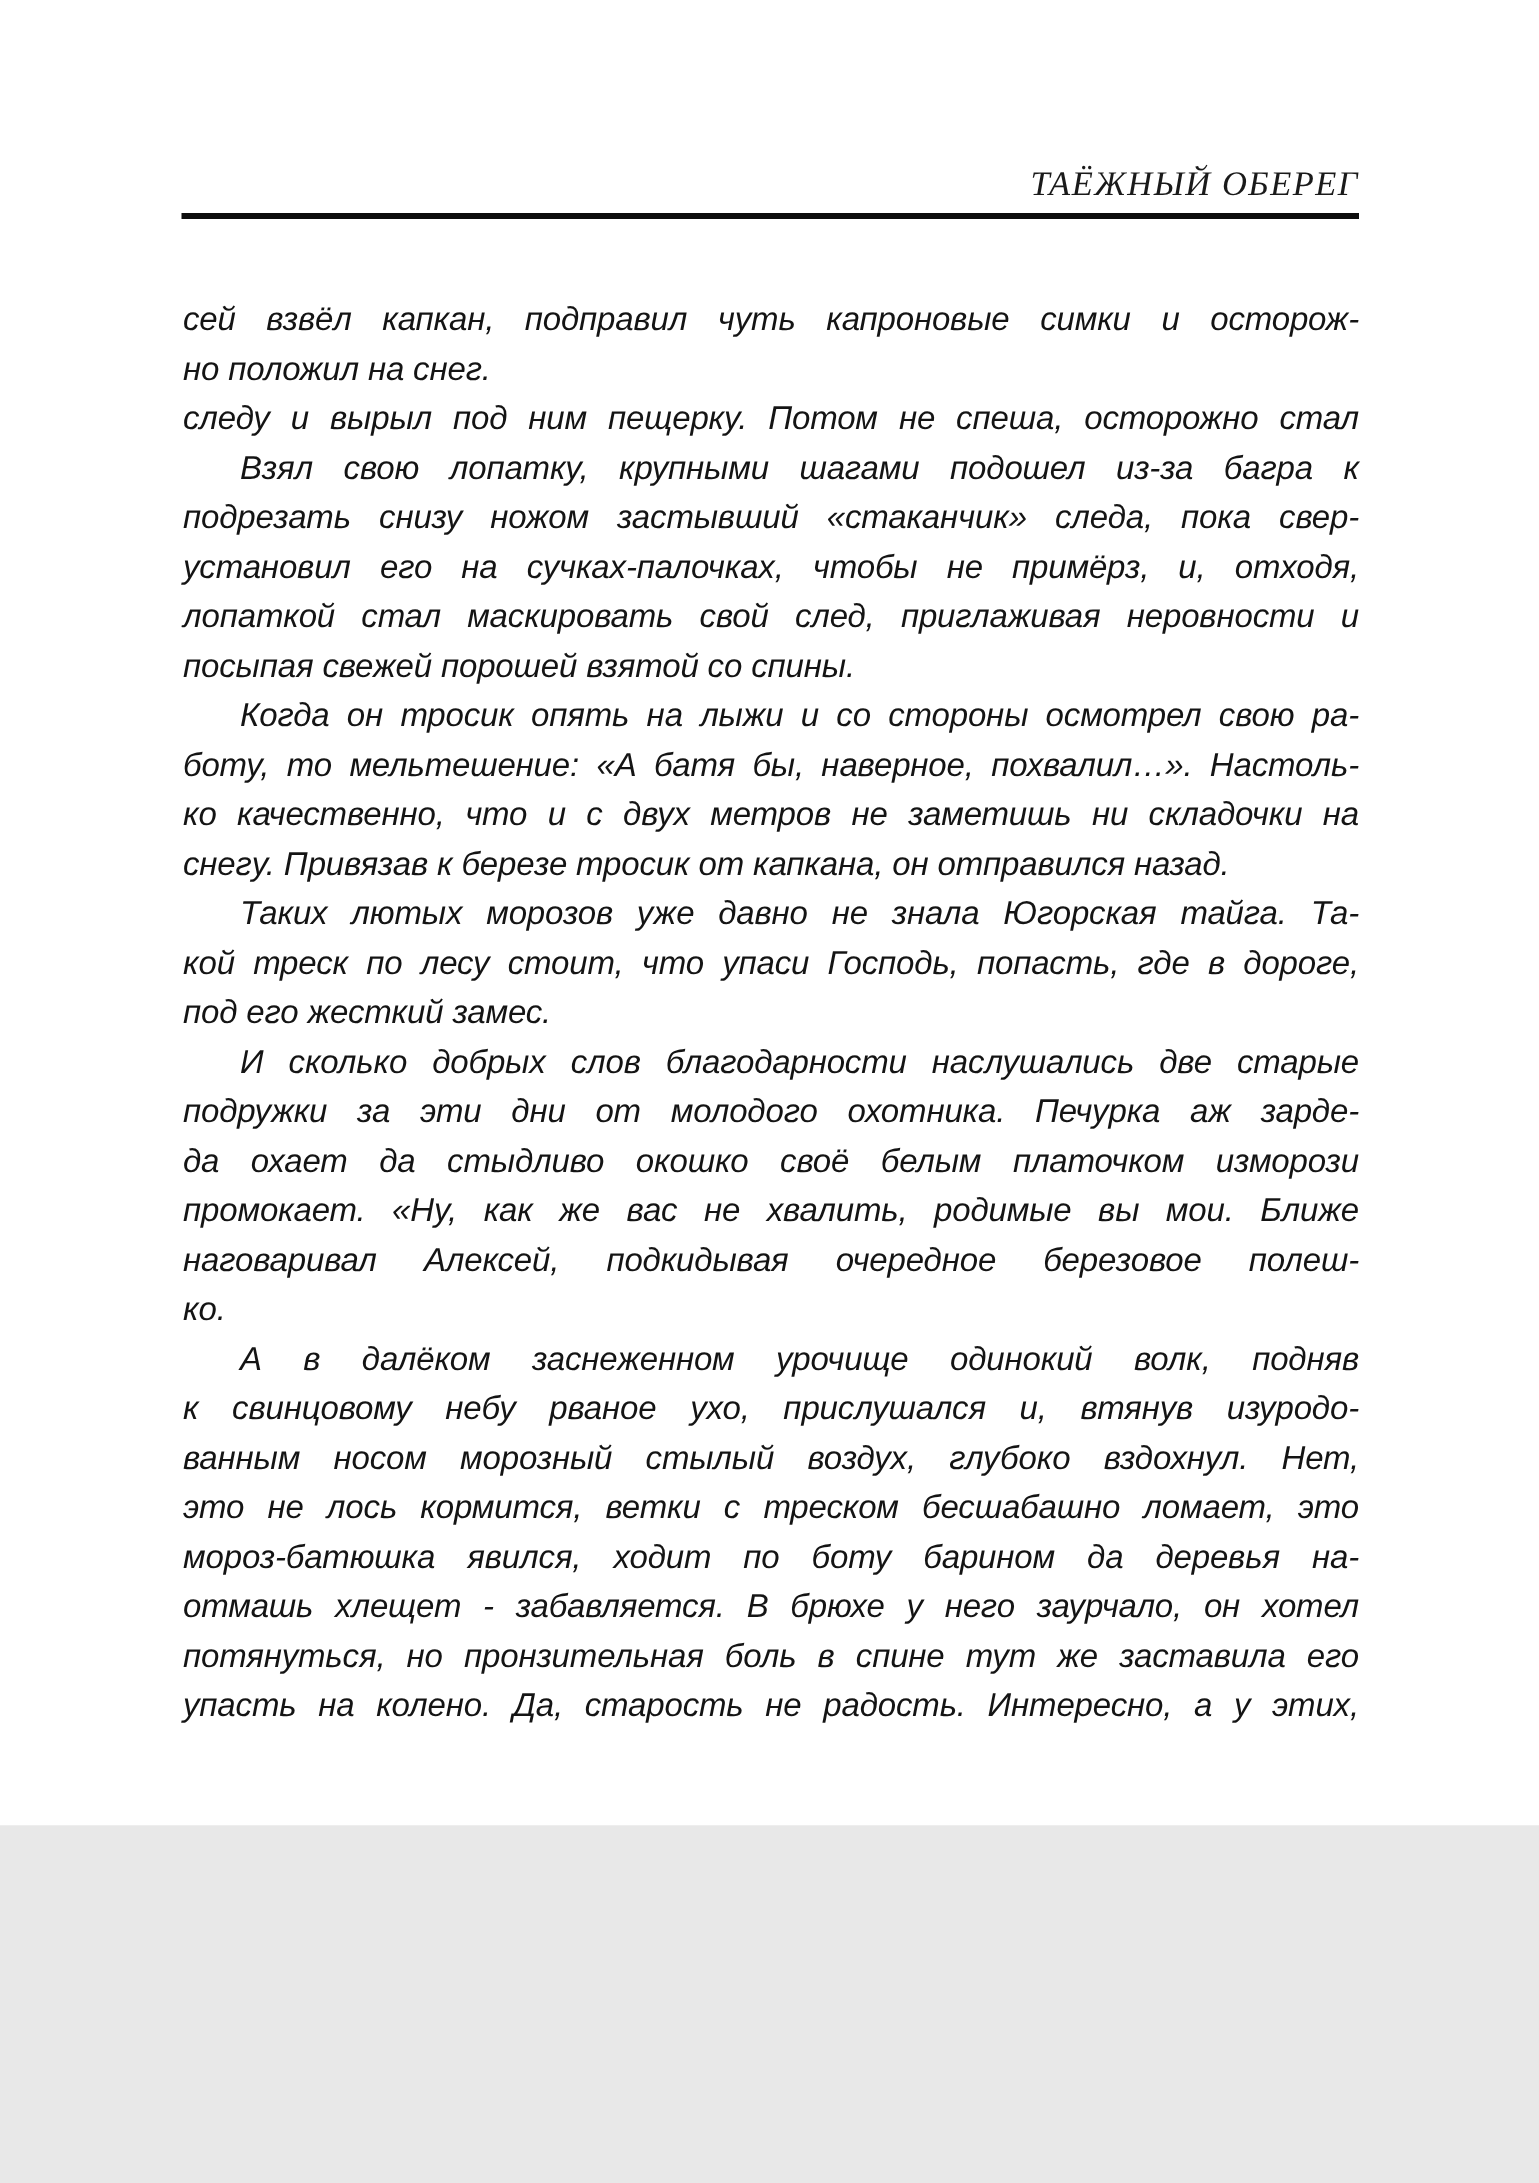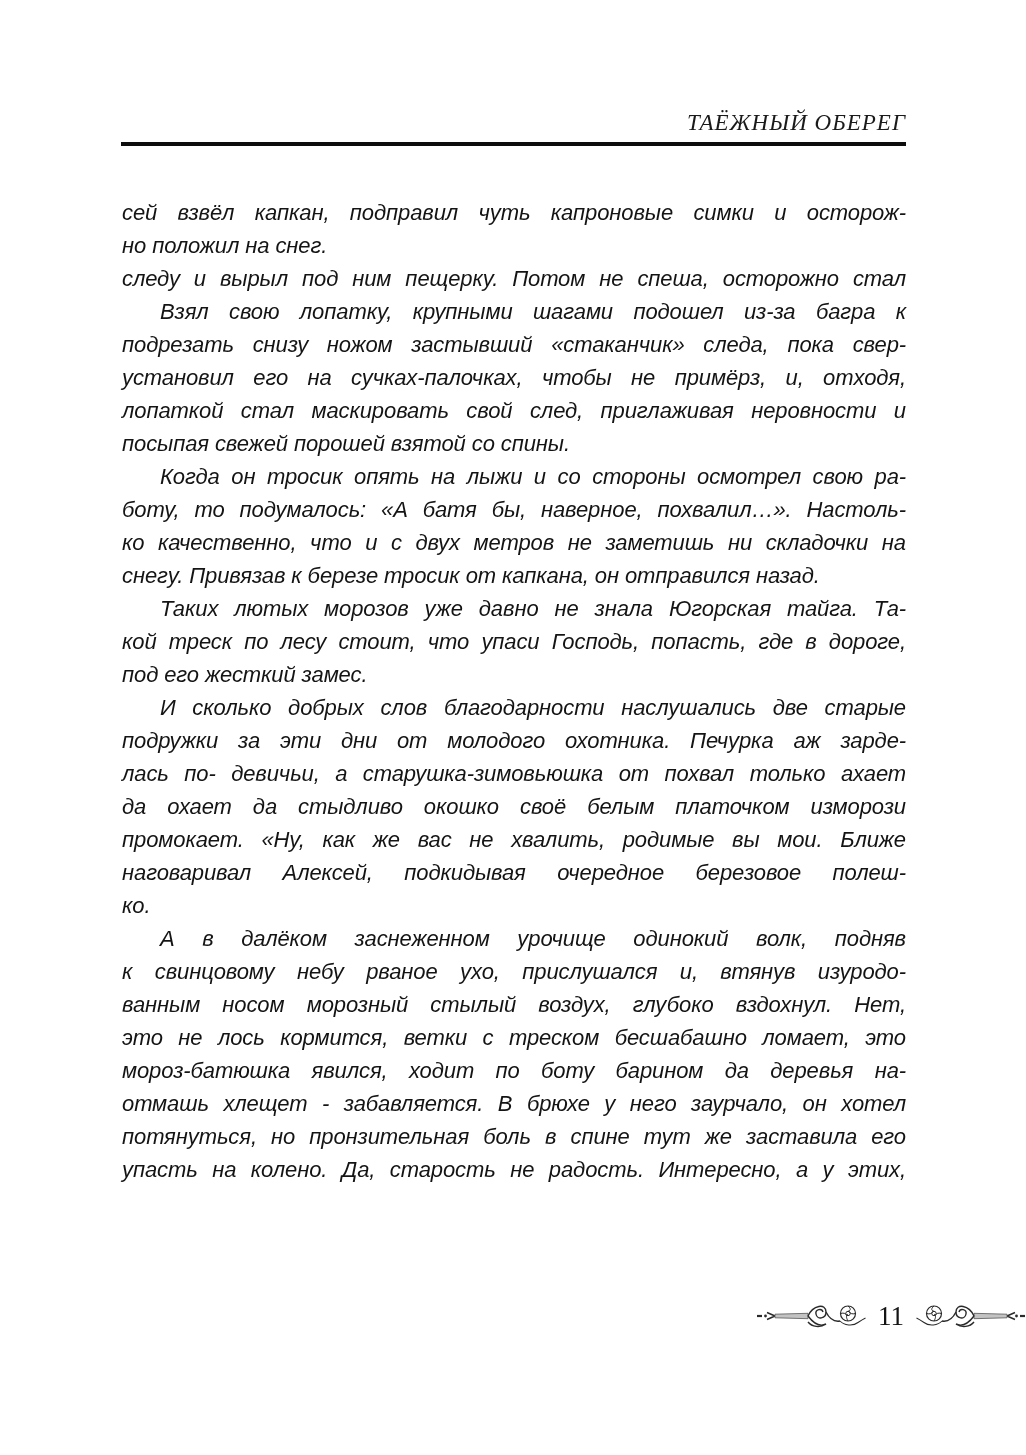--- a/index.html
+++ b/index.html
@@ -1,18 +1,18 @@
 <!DOCTYPE html>
 <html lang="ru"><head>
 <meta charset="utf-8">
 <style>
   html,body { margin:0; padding:0; background:#e8e8e8; }
   .sheet {
     position:relative;
-    width:1026px; height:1455px;
+    width:1026px; height:1217px;
     margin:0 auto;
     background:#ffffff;
     overflow:hidden;
     font-family:"Liberation Sans", sans-serif;
     color:#111111;
   }
   .running-header {
     position:absolute;
     top:110px; right:120px;
     font-family:"Liberation Serif", serif;
@@ -80,33 +80,32 @@
       <div class="para">
         <div class="line">следу и вырыл под ним пещерку. Потом не спеша, осторожно стал</div>
         <div class="line indent">Взял свою лопатку, крупными шагами подошел из-за багра к</div>
         <div class="line">подрезать снизу ножом застывший «стаканчик» следа, пока свер-</div>
         <div class="line">установил его на сучках-палочках, чтобы не примёрз, и, отходя,</div>
         <div class="line">лопаткой стал маскировать свой след, приглаживая неровности и</div>
         <div class="line end">посыпая свежей порошей взятой со спины.</div>
       </div>
       <div class="para">
         <div class="line indent">Когда он тросик опять на лыжи и со стороны осмотрел свою ра-</div>
-        <div class="line">боту, то подумалось: «А батя бы, наверное, похвалил…». Настоль-</div>
+        <div class="line">боту, то мельтешение: «А батя бы, наверное, похвалил…». Настоль-</div>
         <div class="line">ко качественно, что и с двух метров не заметишь ни складочки на</div>
         <div class="line end">снегу. Привязав к березе тросик от капкана, он отправился назад.</div>
       </div>
       <div class="para">
         <div class="line indent">Таких лютых морозов уже давно не знала Югорская тайга. Та-</div>
         <div class="line">кой треск по лесу стоит, что упаси Господь, попасть, где в дороге,</div>
         <div class="line end">под его жесткий замес.</div>
       </div>
       <div class="para">
         <div class="line indent">И сколько добрых слов благодарности наслушались две старые</div>
         <div class="line">подружки за эти дни от молодого охотника. Печурка  аж зарде-</div>
-        <div class="line">лась по- девичьи, а старушка-зимовьюшка от похвал только ахает</div>
         <div class="line">да охает да стыдливо окошко своё белым платочком изморози</div>
         <div class="line">промокает. «Ну, как же вас не хвалить, родимые вы мои. Ближе</div>
         <div class="line">наговаривал Алексей, подкидывая очередное березовое полеш-</div>
         <div class="line end">ко.</div>
       </div>
       <div class="para">
         <div class="line indent">А в далёком заснеженном урочище одинокий волк, подняв</div>
         <div class="line">к свинцовому небу рваное ухо, прислушался и, втянув изуродо-</div>
         <div class="line">ванным носом морозный стылый воздух, глубоко вздохнул. Нет,</div>
         <div class="line">это не лось кормится, ветки с треском бесшабашно ломает, это</div>

